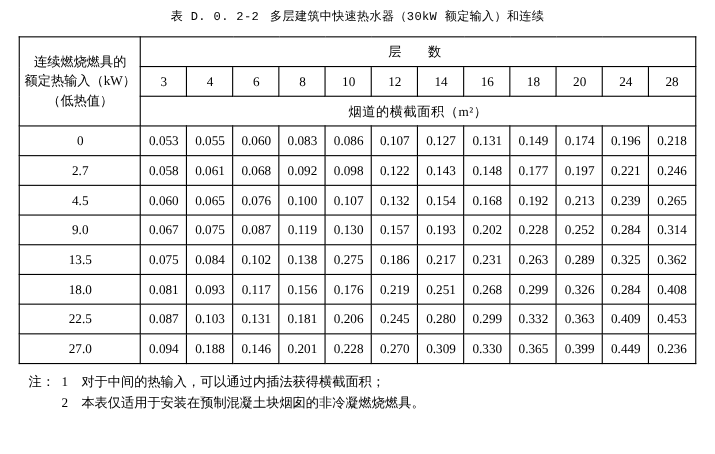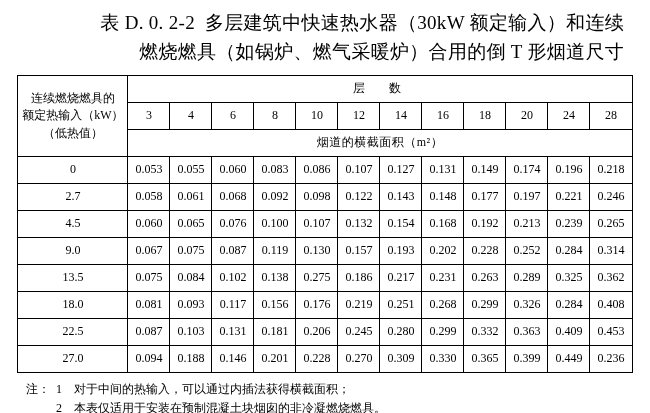--- a/index.html
+++ b/index.html
@@ -16,24 +16,25 @@
   }
   .page {
     position: relative;
     width: 650px;
     height: 413px;
     box-sizing: border-box;
     padding: 0;
   }
   .title-block {
     padding: 8px 26px 6px 26px;
-    text-align: right;
+    text-align: center;
     line-height: 1.55;
-    font-size: 19px;
+    font-size: 11px;
     letter-spacing: 0.3px;
+    font-family: Liberation Mono, monospace;
   }
   .title-line {
     display: block;
     white-space: nowrap;
   }
   .title-line .tbl-no {
     margin-right: 10px;
   }
   table.main {
     border-collapse: collapse;
@@ -103,21 +104,20 @@
 </style>
 </head>
 <body>
 
 <div class="page">
 
   <div class="title-block">
     <span class="title-line">
       <span class="tbl-no">表 D. 0. 2-2</span><span>多层建筑中快速热水器（30kW 额定输入）和连续</span>
     </span>
-    <span class="title-line">燃烧燃具（如锅炉、燃气采暖炉）合用的倒 T 形烟道尺寸</span>
   </div>
 
   <table class="main">
     <colgroup>
       <col style="width:110px">
       <col span="12" style="width:42px">
     </colgroup>
     <tbody>
       <tr>
         <td class="lead-cell" rowspan="3">

